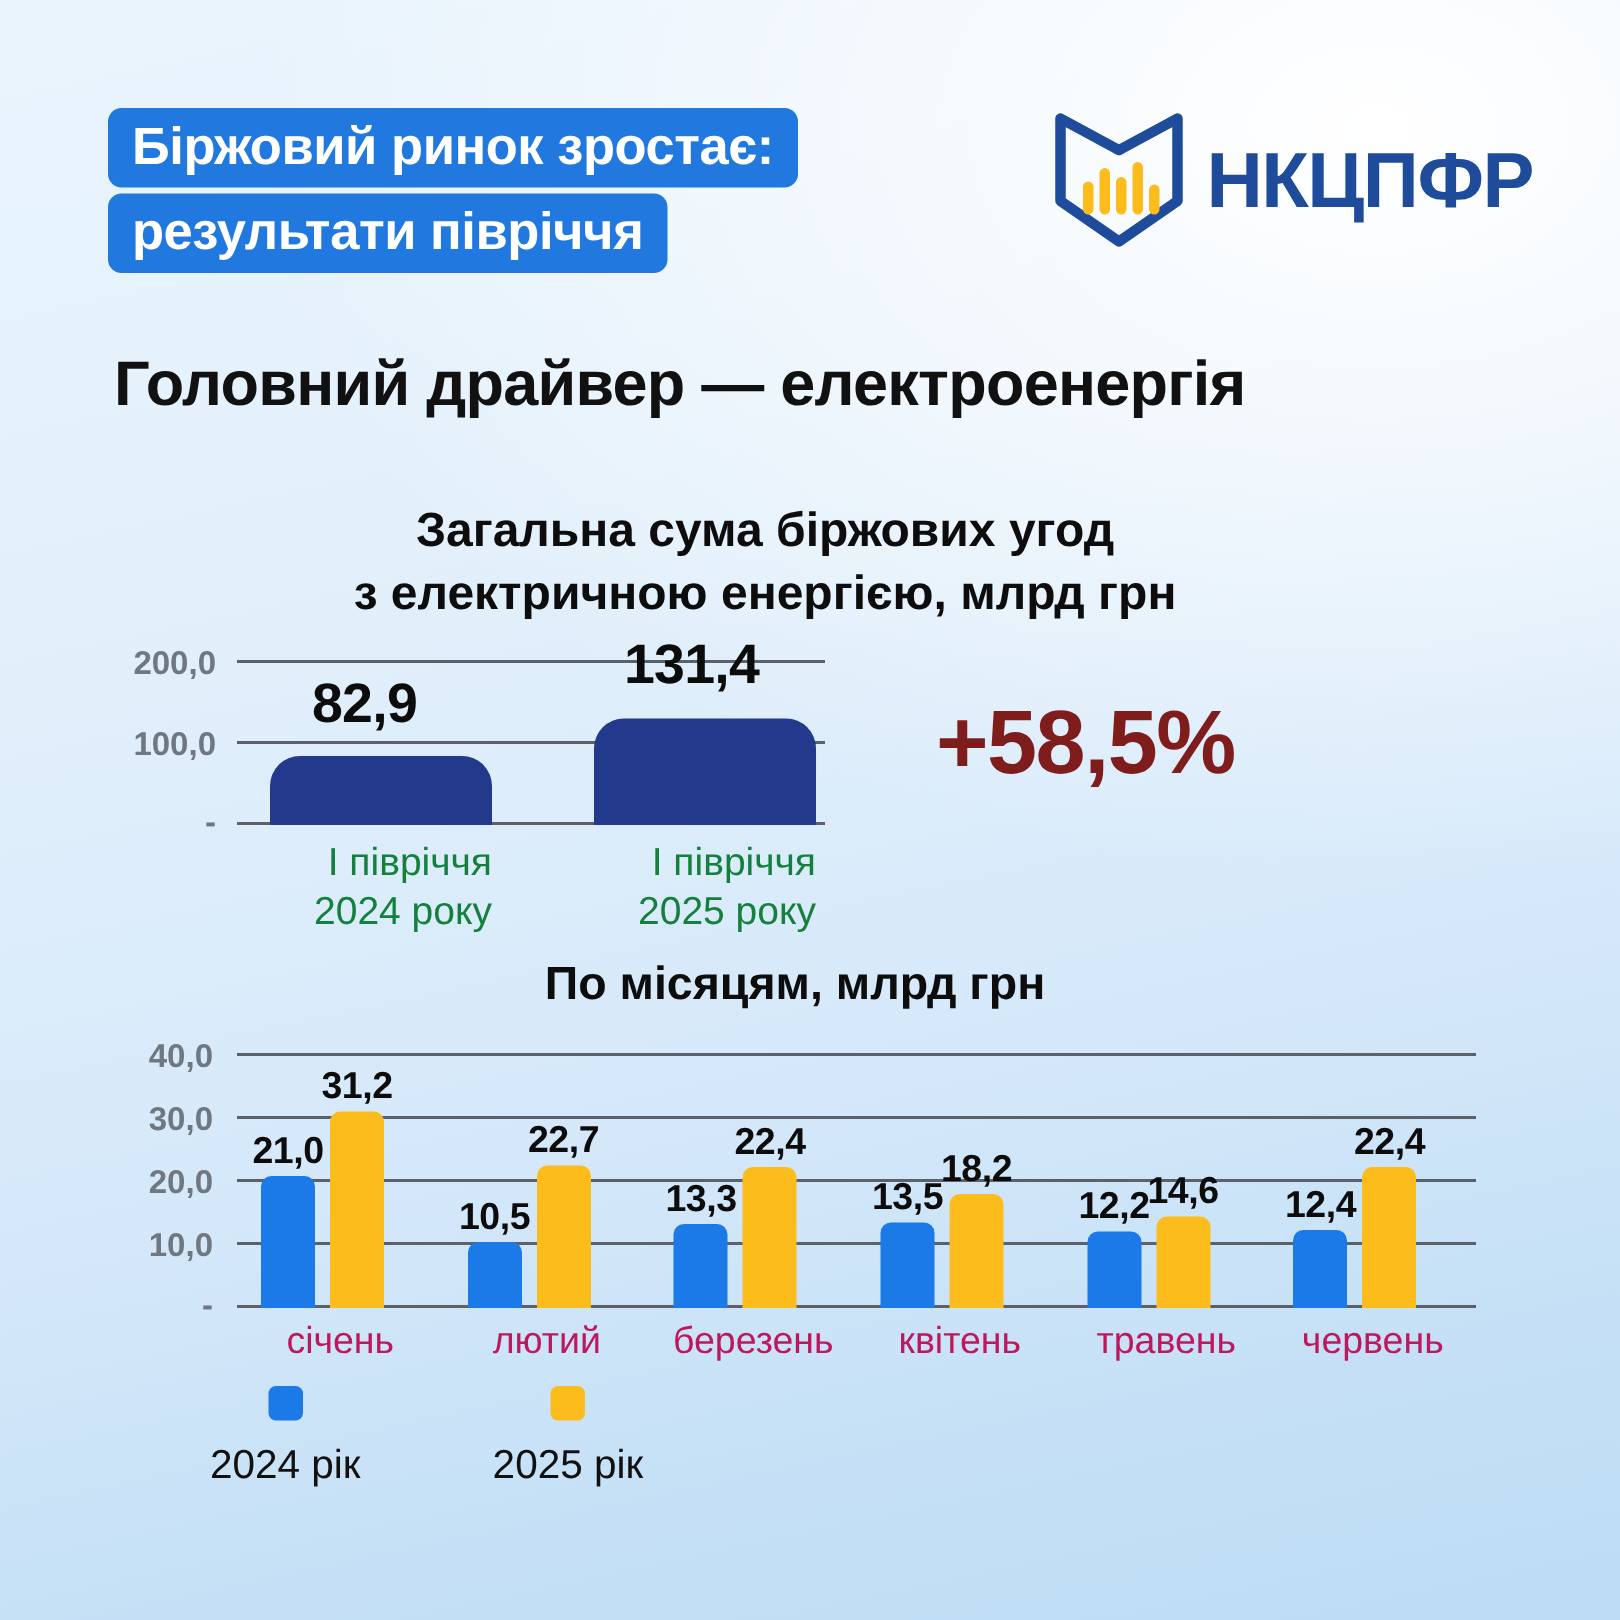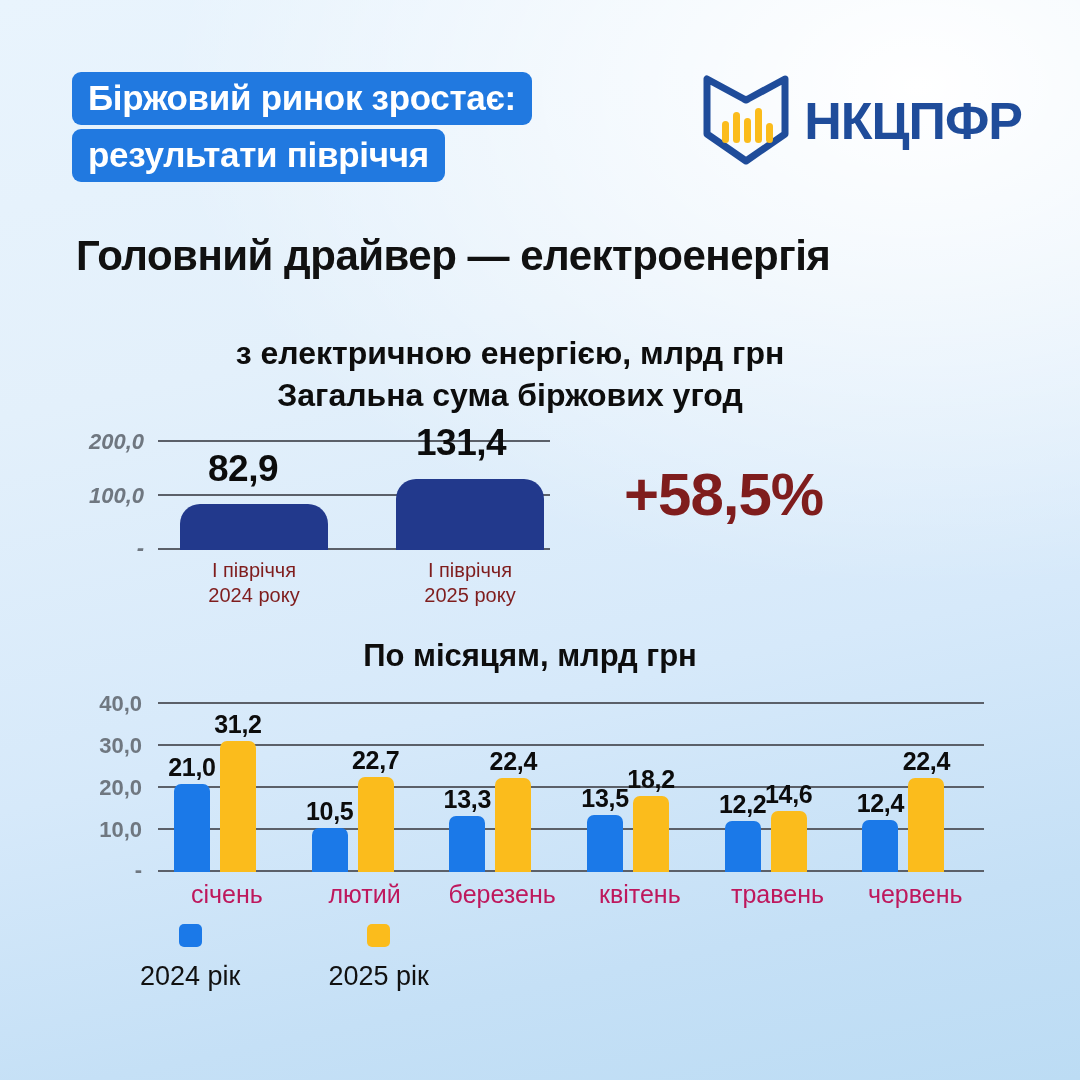--- a/index.html
+++ b/index.html
@@ -89,21 +89,21 @@
   .chart1 {
     position: absolute;
     top: 440px;
     left: 72px;
     width: 940px;
     height: 175px;
   }
   .c1-axis {
     position: absolute;
     left: 0; top: 0;
-    width: 78px; height: 110px; font-style: italic;
+    width: 78px; height: 110px;
   }
   .c1-tick {
     position: absolute;
     right: 6px;
     font-size: 22px;
     font-weight: bold;
     color: #6f7780;
     transform: translateY(-50%);
     white-space: nowrap;
   }
@@ -128,24 +128,24 @@
     position: absolute;
     font-size: 37px;
     font-weight: bold;
     color: #0c0c0c;
     white-space: nowrap;
     letter-spacing: -0.5px;
   }
   .c1-cat {
     position: absolute;
     top: 118px;
-    font-size: 20px;
+    font-size: 26px;
     font-weight: normal;
-    color: #7f1d1d;
-    text-align: center;
+    color: #15803d;
+    text-align: right;
     line-height: 1.25;
     white-space: nowrap;
   }
   .delta {
     position: absolute;
     left: 552px;
     top: 20px;
     font-size: 60px;
     font-weight: bold;
     color: #7f1d1d;
@@ -258,22 +258,22 @@
         </svg>
       </span>
       <span class="logo-word">НКЦПФР</span>
     </div>
 
   </div>
 
   <div class="heading">Головний драйвер — електроенергія</div>
 
   <div class="subtitle">
+    <div>Загальна сума біржових угод</div>
     <div>з електричною енергією, млрд грн</div>
-    <div>Загальна сума біржових угод</div>
   </div>
 
   <div class="chart1">
 
     <div class="c1-axis">
       <span class="c1-tick" style="top:2px">200,0</span>
       <span class="c1-tick" style="top:56px">100,0</span>
       <span class="c1-tick" style="top:108px">-</span>
     </div>
 

